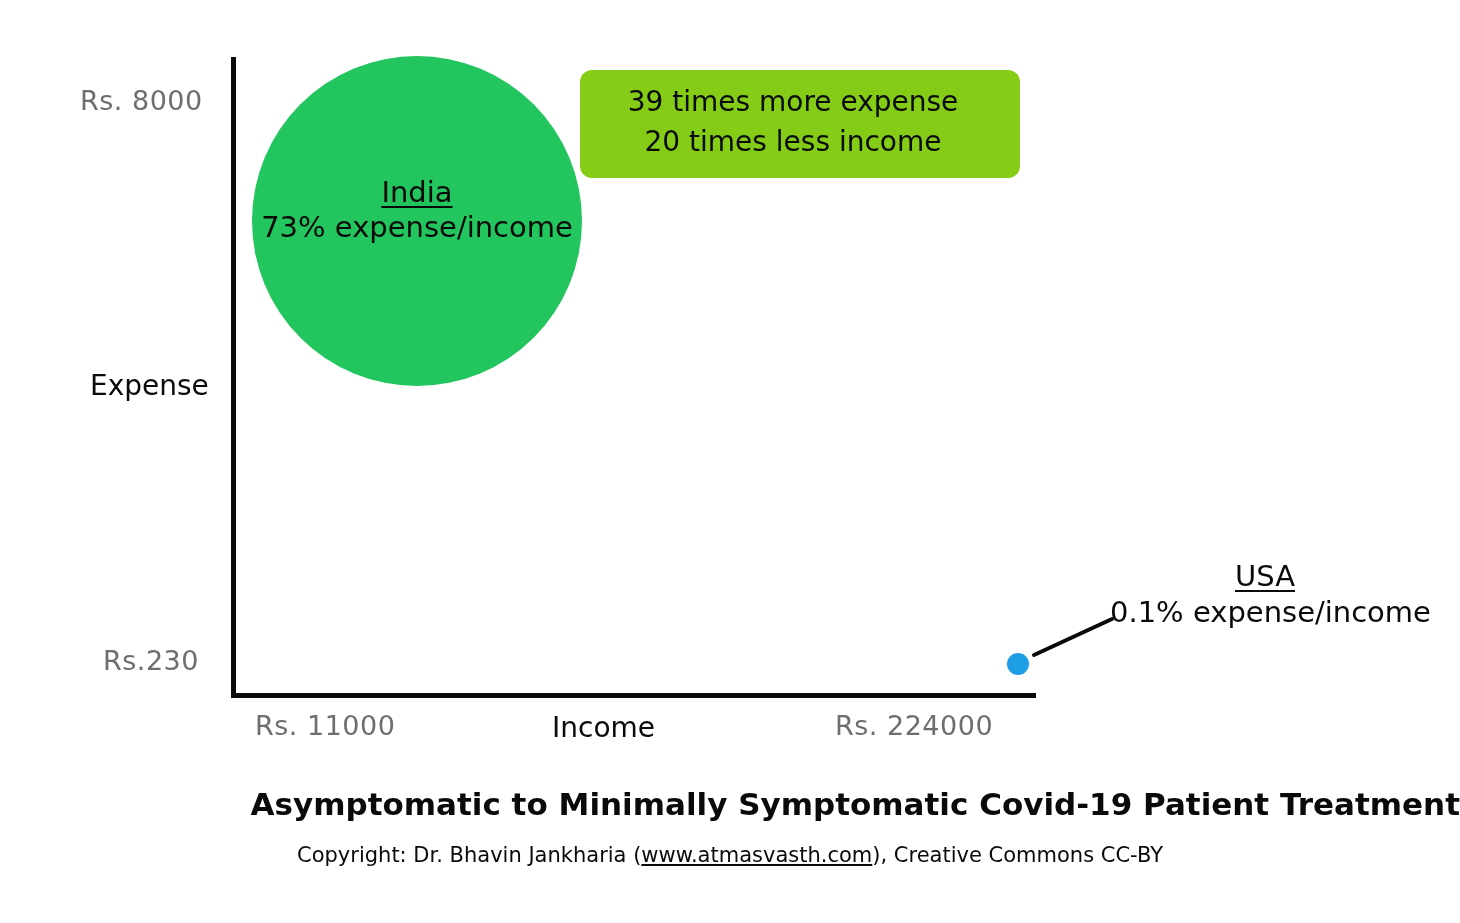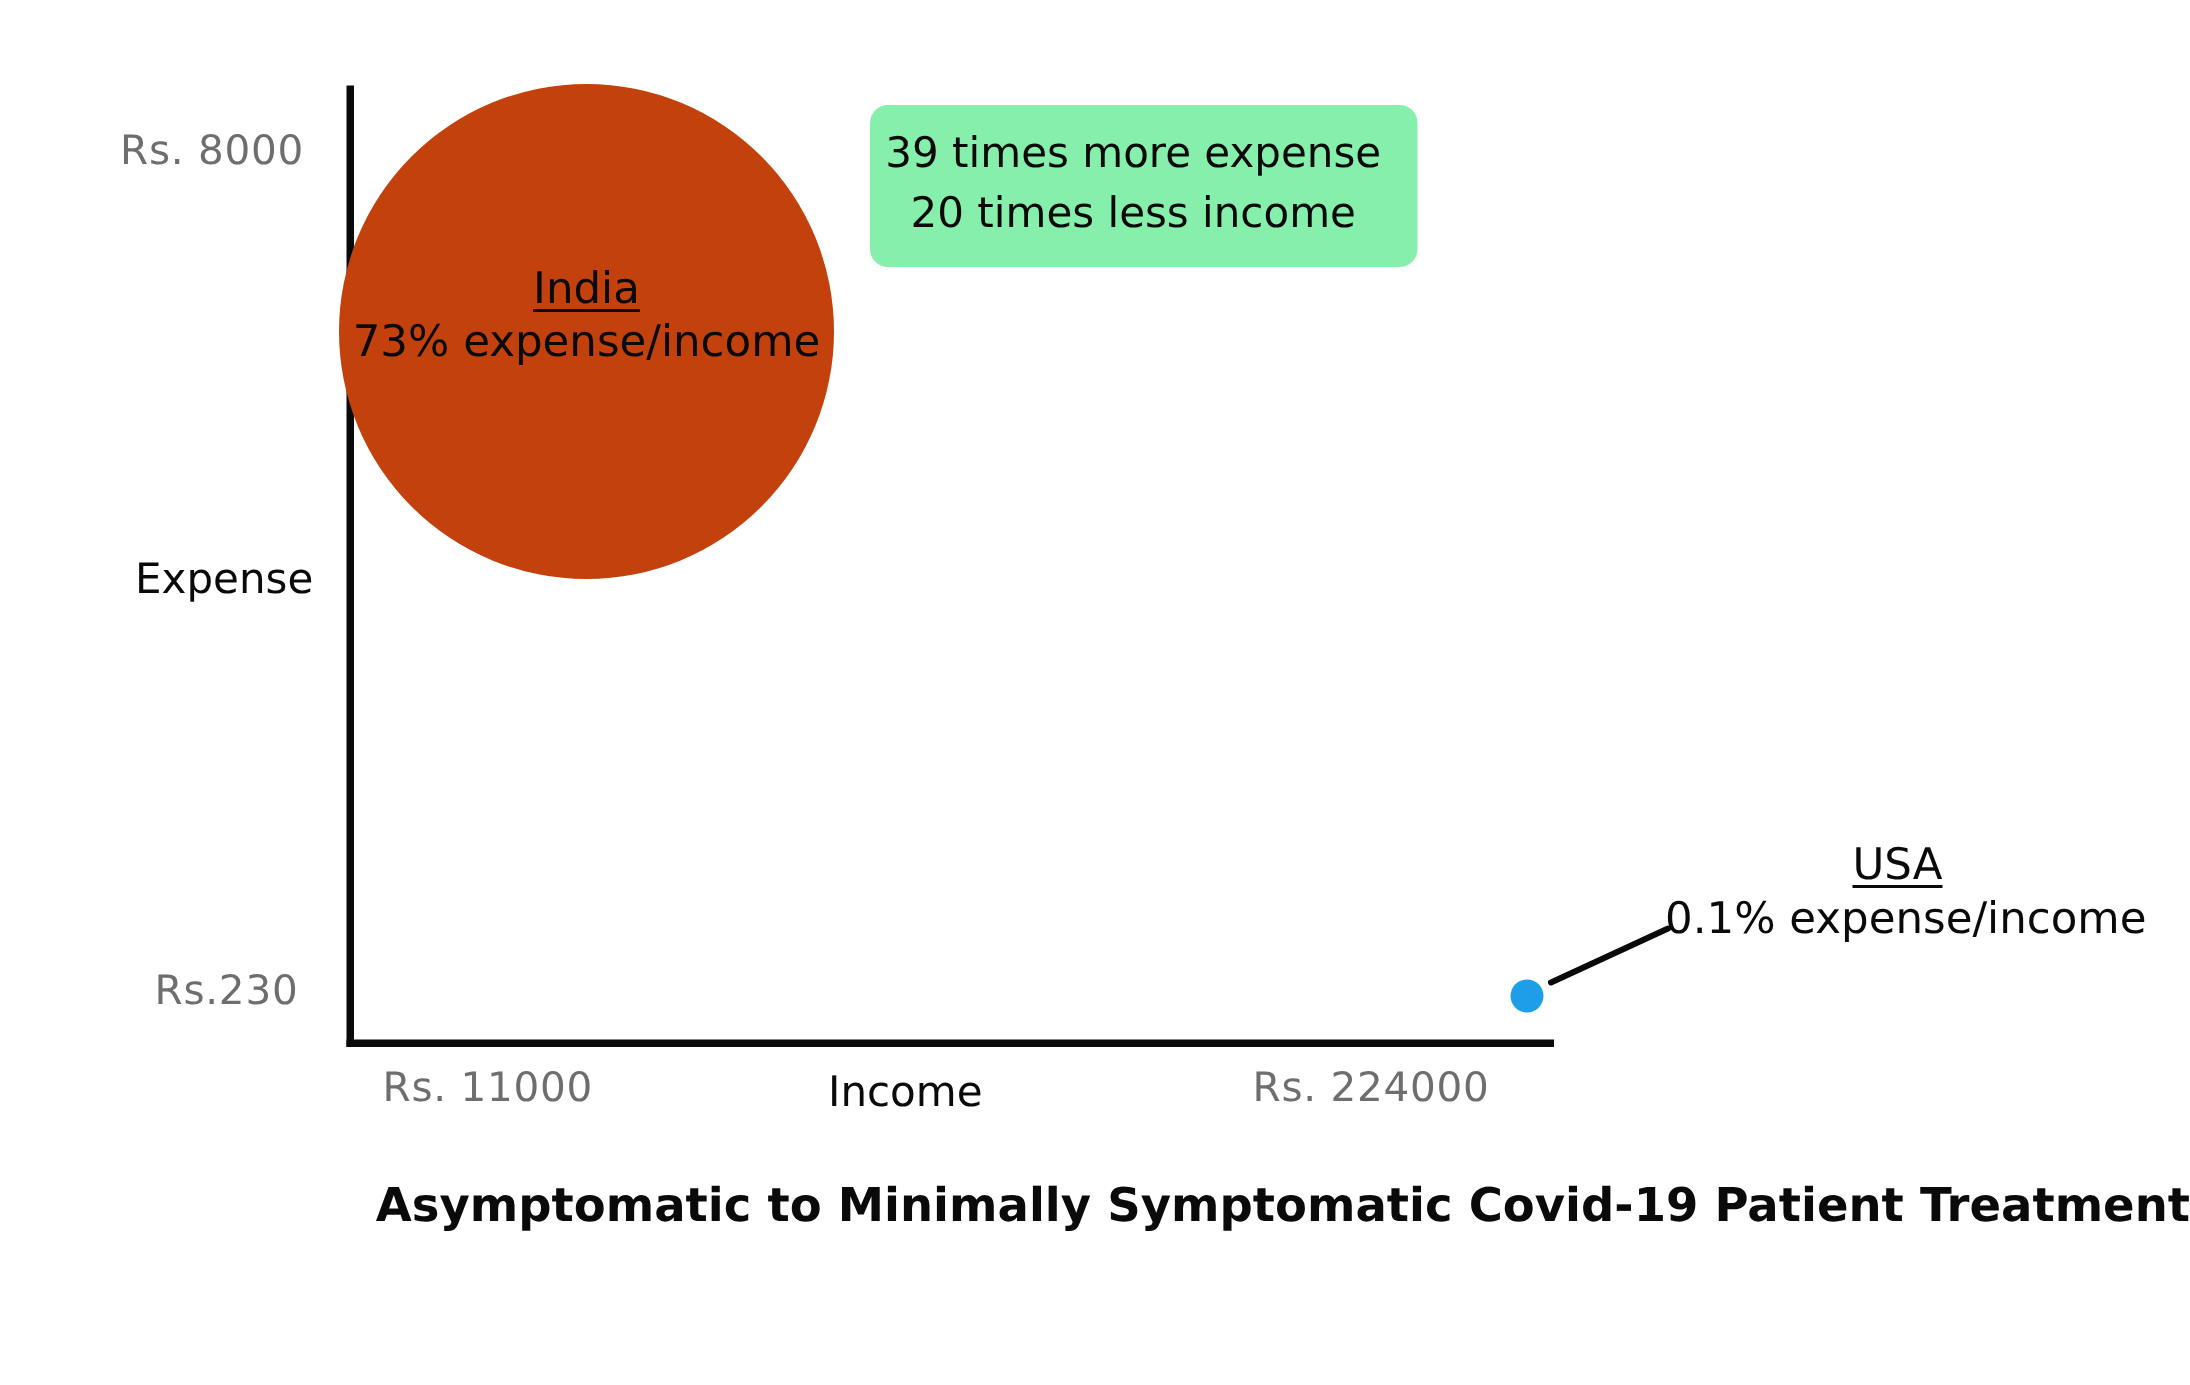--- a/index.html
+++ b/index.html
@@ -64,26 +64,26 @@
     font-family: "DejaVu Sans", sans-serif;
     font-size: 28px;
     white-space: nowrap;
   }
   .axis-title-y { left: 90px;  top: 369px; }
   .axis-title-x { left: 552px; top: 711px; }
 
   
   .bubble-india {
     position: absolute;
-    left: 226px;
+    left: 252px;
     top: 56px;
     width: 330px;
     height: 330px;
     border-radius: 50%;
-    background: #c2410c;
+    background: #22c55e;
     display: flex;
     flex-direction: column;
     align-items: center;
     justify-content: flex-start;
     box-sizing: border-box;
     padding-top: 120px;
   }
   .bubble-india .bubble-title {
     color: #0a0a0a;
     font-size: 29px;
@@ -132,24 +132,24 @@
     text-decoration: underline;
     text-underline-offset: 4px;
   }
   .usa-label .usa-sub { display: block; }
 
   
   .callout-green {
     position: absolute;
     left: 580px;
     top: 70px;
-    width: 365px;
+    width: 440px;
     padding: 12px 14px 16px 0;
     box-sizing: border-box;
-    background: #86efac;
+    background: #84cc16;
     border-radius: 12px;
     text-align: center;
     color: #0a0a0a;
     font-size: 28px;
     line-height: 1.42;
   }
   .callout-green .cl-line { display: block; white-space: nowrap; }
 
   
   .chart-title {
@@ -209,14 +209,17 @@
     <line x1="14" y1="60" x2="92" y2="24" stroke="#0a0a0a" stroke-width="4" stroke-linecap="round"></line>
   </svg>
 
   <div class="usa-label">
     <span class="usa-title">USA</span>
     <span class="usa-sub">0.1% expense/income</span>
   </div>
 
   <div class="chart-title">Asymptomatic to Minimally Symptomatic Covid-19 Patient Treatment</div>
 
+  <div class="chart-credit">
+    <span>Copyright: Dr. Bhavin Jankharia (</span><span class="credit-url">www.atmasvasth.com</span><span>), Creative Commons CC-BY</span>
+  </div>
 
 </div>
 
 </body></html>

